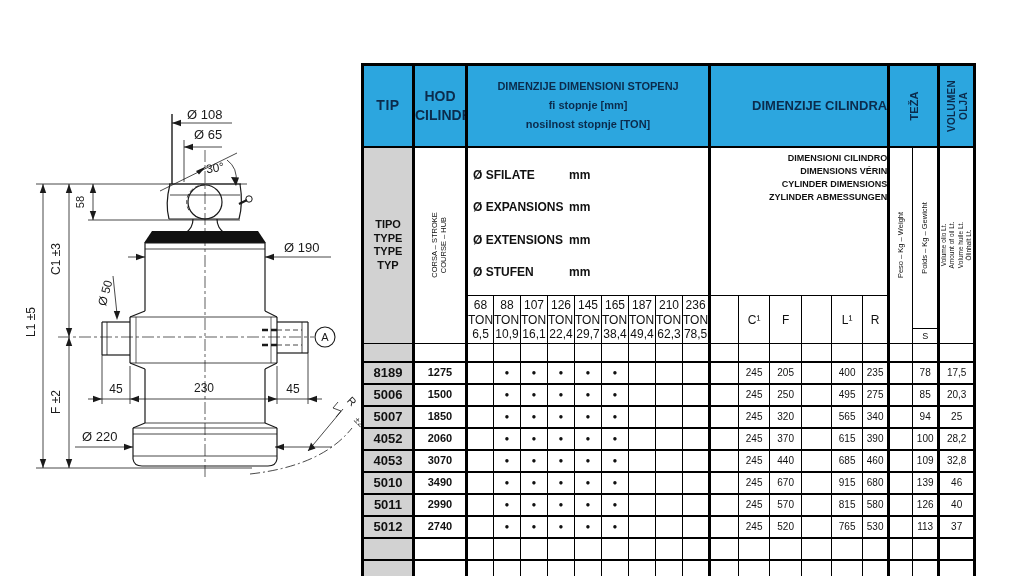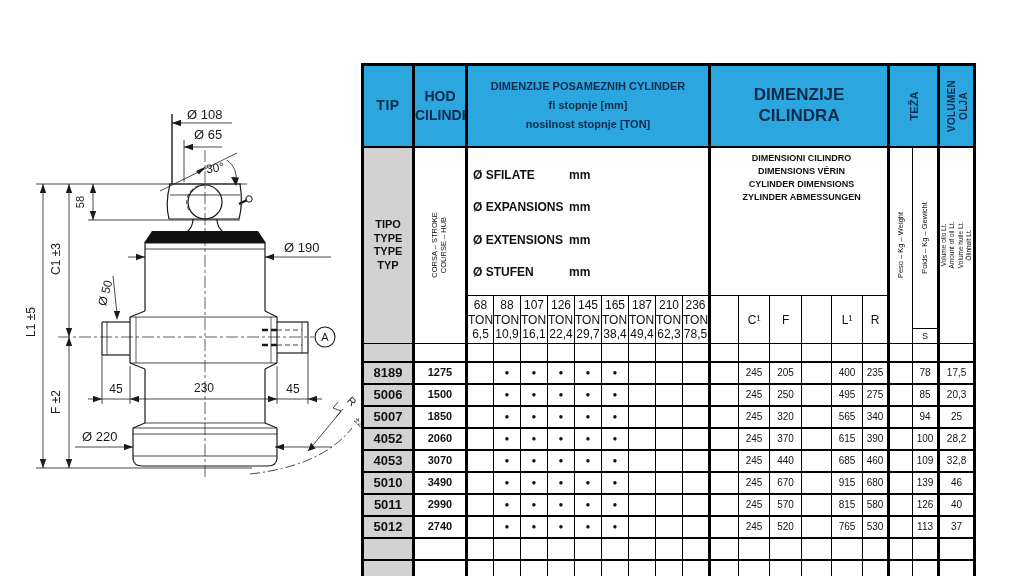--- a/index.html
+++ b/index.html
@@ -21,38 +21,38 @@
   tr.sep { height:18px; }
   tr.datarow, tr.tail { height:22px; }
   tr.datarow td, tr.tail td { border-top-width:2px; }
 
   .blue { background:#2CA6DF; color:#0b2b4c; font-weight:bold; }
   .gray { background:#d2d2d2; }
 
   .hTip  { font-size:14px; letter-spacing:.5px; }
   .hHod  { font-size:14px;  line-height:1.35; }
   .hStop { font-size:11px; line-height:1.75; }
-  .hCil  { font-size:17px; }
+  .hCil  { font-size:13px;text-align:right; }
 
   .rc { position:relative; }
   .rot { position:absolute; left:50%; top:50%;
          transform:translate(-50%,-50%) rotate(-90deg);
          white-space:pre-line; text-align:center; line-height:1.15; }
   .r-teza   { width:80px;  font-size:11px; font-weight:bold; color:#0b2b4c; }
   .r-vol    { width:80px;  font-size:10px; font-weight:bold; color:#0b2b4c; letter-spacing:.3px; }
   .r-corsa  { width:108px; font-size:7.5px; }
   .r-peso   { width:108px; font-size:7.5px; }
   .r-poids  { width:92px;  font-size:7.5px; }
   .r-volume { width:108px; font-size:6.5px; line-height:1.3; }
 
   .tipo { font-size:11px; font-weight:bold; line-height:1.25;margin-top:36px; }
   .fi   { text-align:left; vertical-align:top; padding:4px 0 0 5px; font-size:12px; font-weight:bold; }
   .fl   { display:flex; line-height:1.5; }
   .fl .n { width:96px; }
-  .dim  { text-align:center; vertical-align:top; padding:4px 0 0 5px; font-size:9px; font-weight:bold; line-height:1.45; }
+  .dim  { text-align:right; vertical-align:top; padding:4px 0 0 5px; font-size:9px; font-weight:bold; line-height:1.45; }
   .ton  { font-size:12px; line-height:1.2; }
   .dc   { font-size:12px; }
   .scell{ font-size:9px; }
 
   .c-tip { font-size:13px; font-weight:bold; background:#d2d2d2; }
   .c-hod { font-size:11px; font-weight:bold; }
   .dot   { font-size:8px; }
   .v     { font-size:10px; }
 
   svg text { fill:#1a1a1a; }
@@ -219,21 +219,21 @@
         <col style="width:26px">
     <col style="width:24px">
         <col style="width:26px">
         <col style="width:36px">
   </colgroup>
   <tbody id="tb">
     <tr class="r1">
       <td class="blue hTip">TIP</td>
       <td class="blue hHod bl3">HOD
 CILINDRA</td>
-      <td class="blue hStop bl3" colspan="9">DIMENZIJE POSAMEZNIH CYLINDER
+      <td class="blue hStop bl3" colspan="9">DIMENZIJE DIMENSIONI STOPENJ
 fi stopnje [mm]
 nosilnost stopnje [TON]</td>
       <td class="blue hCil bl3" colspan="6">DIMENZIJE CILINDRA</td>
       <td class="blue rc bl3" colspan="2"><div class="rot r-teza">TEŽA</div></td>
       <td class="blue rc bl3"><div class="rot r-vol">VOLUMEN
 OLJA</div></td>
     </tr>
     <tr class="r2">
       <td class="gray tipo" rowspan="3">TIPO
 TYPE

